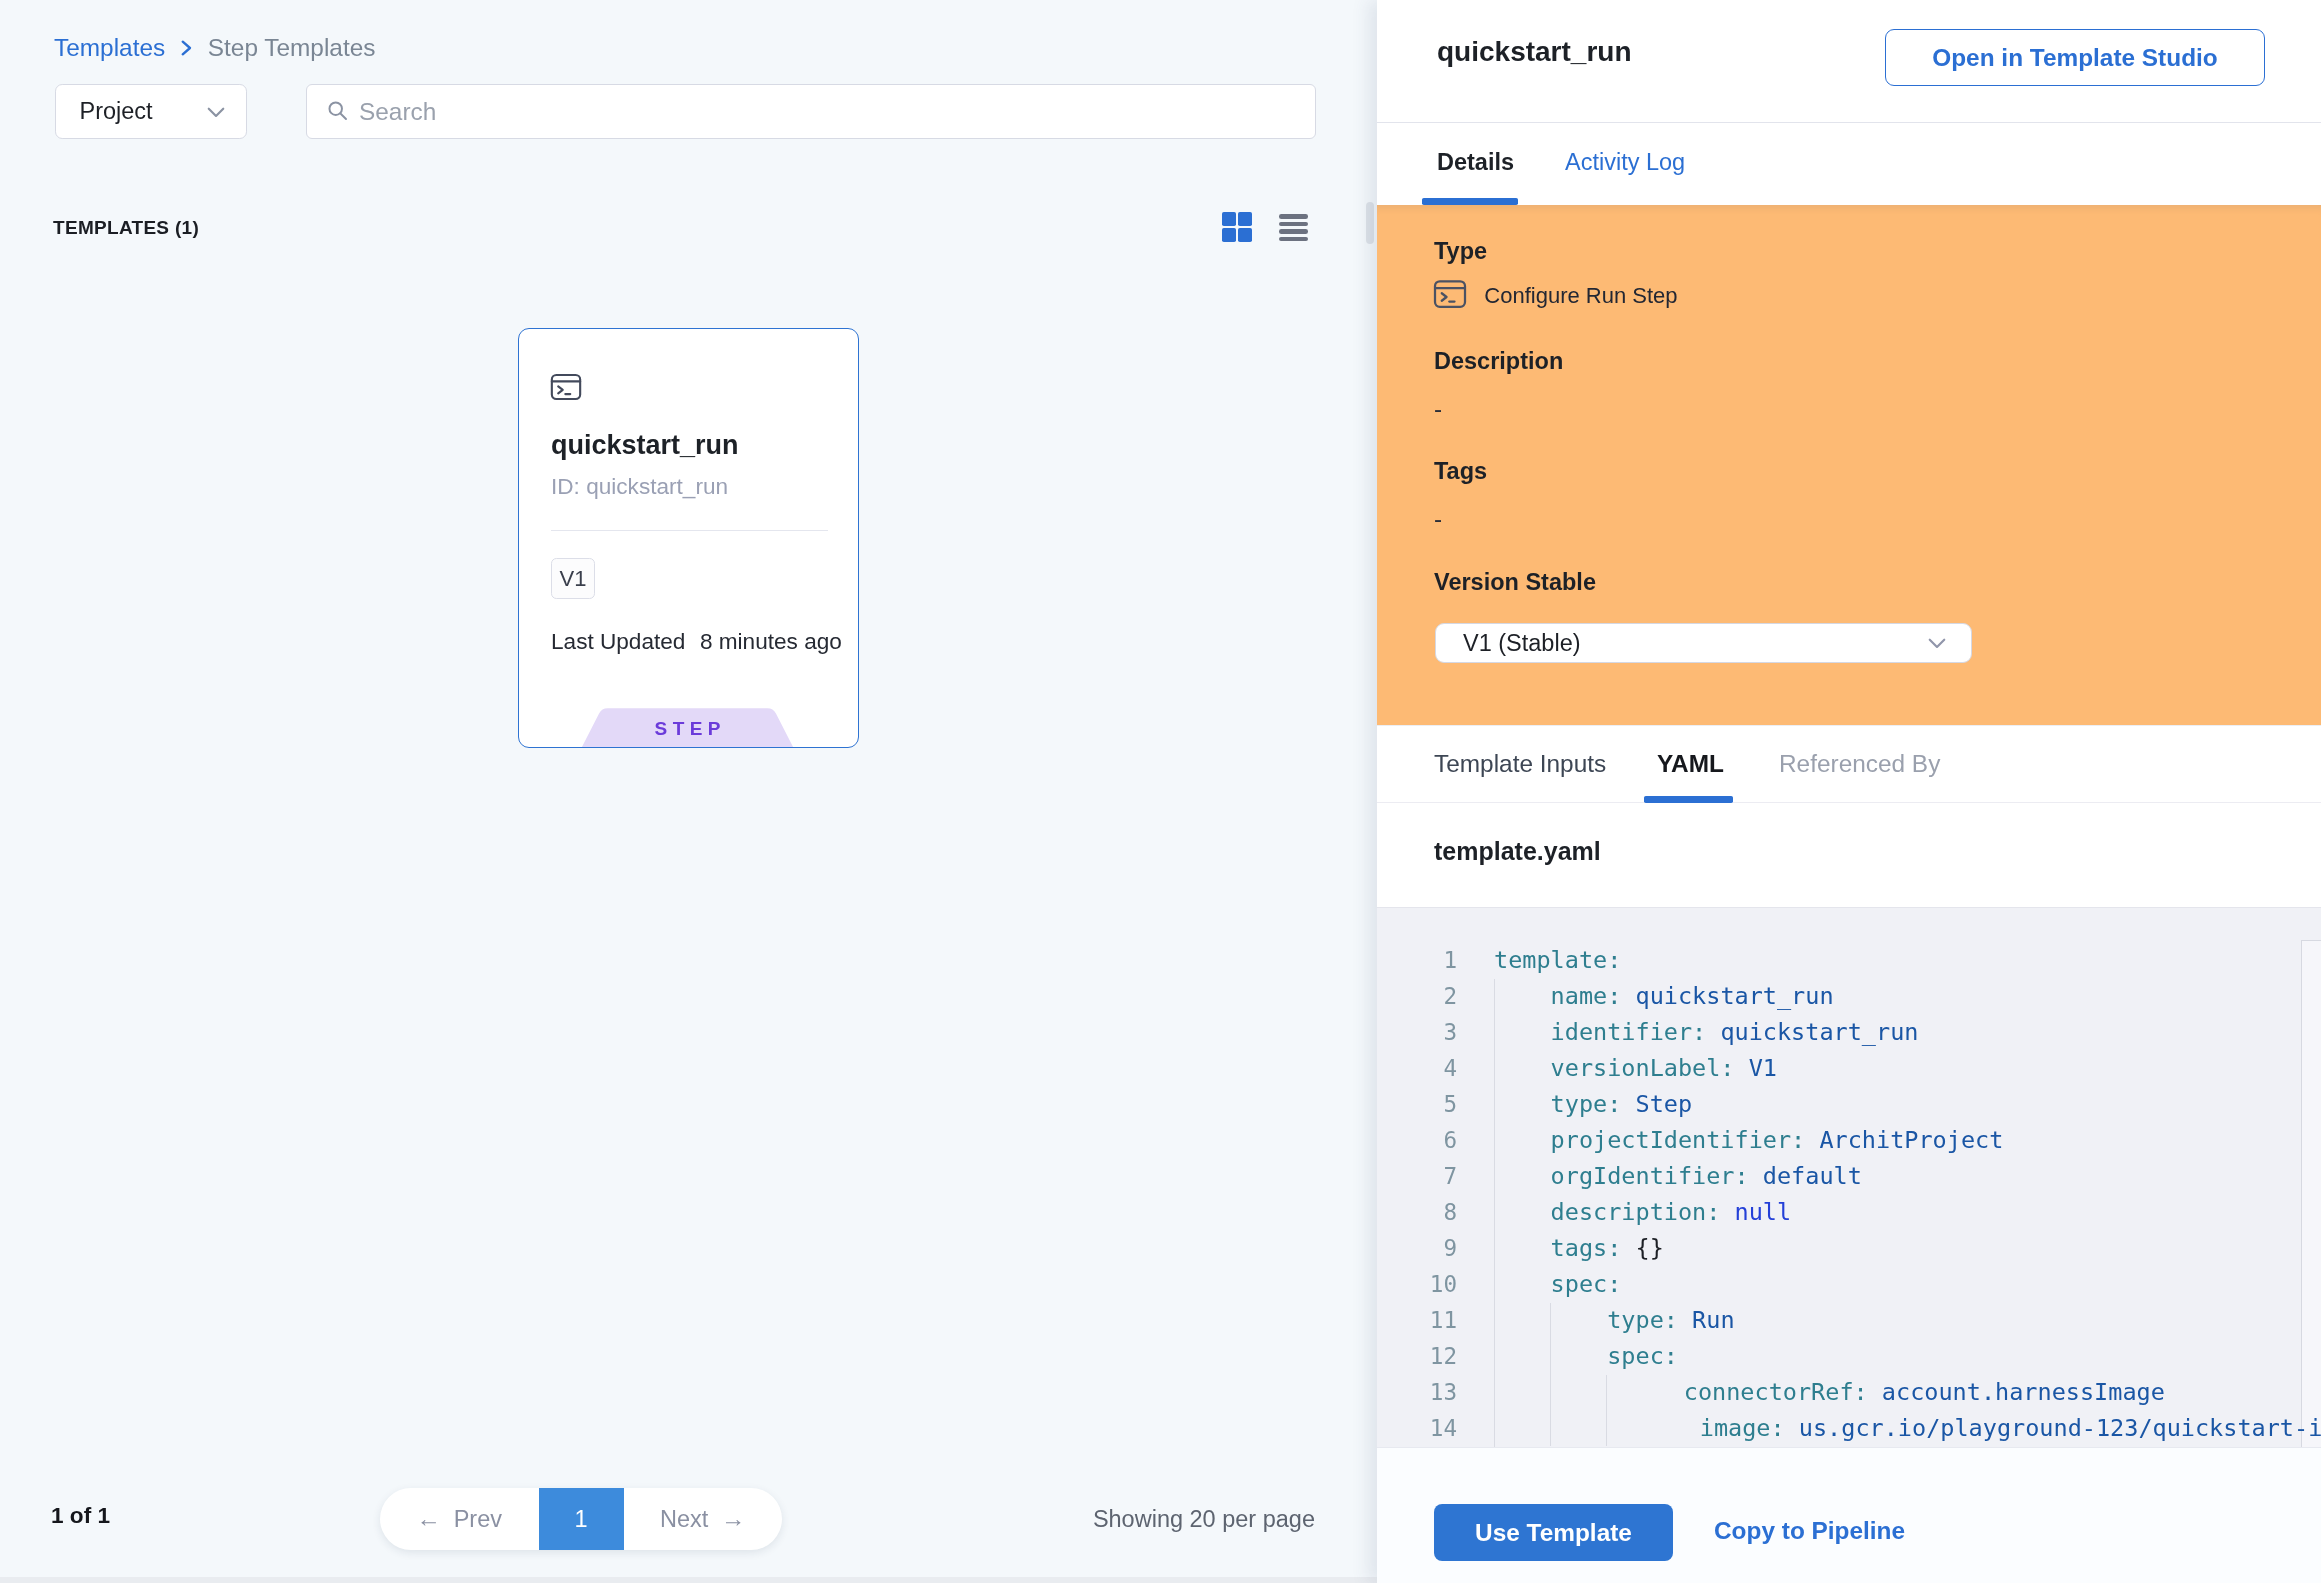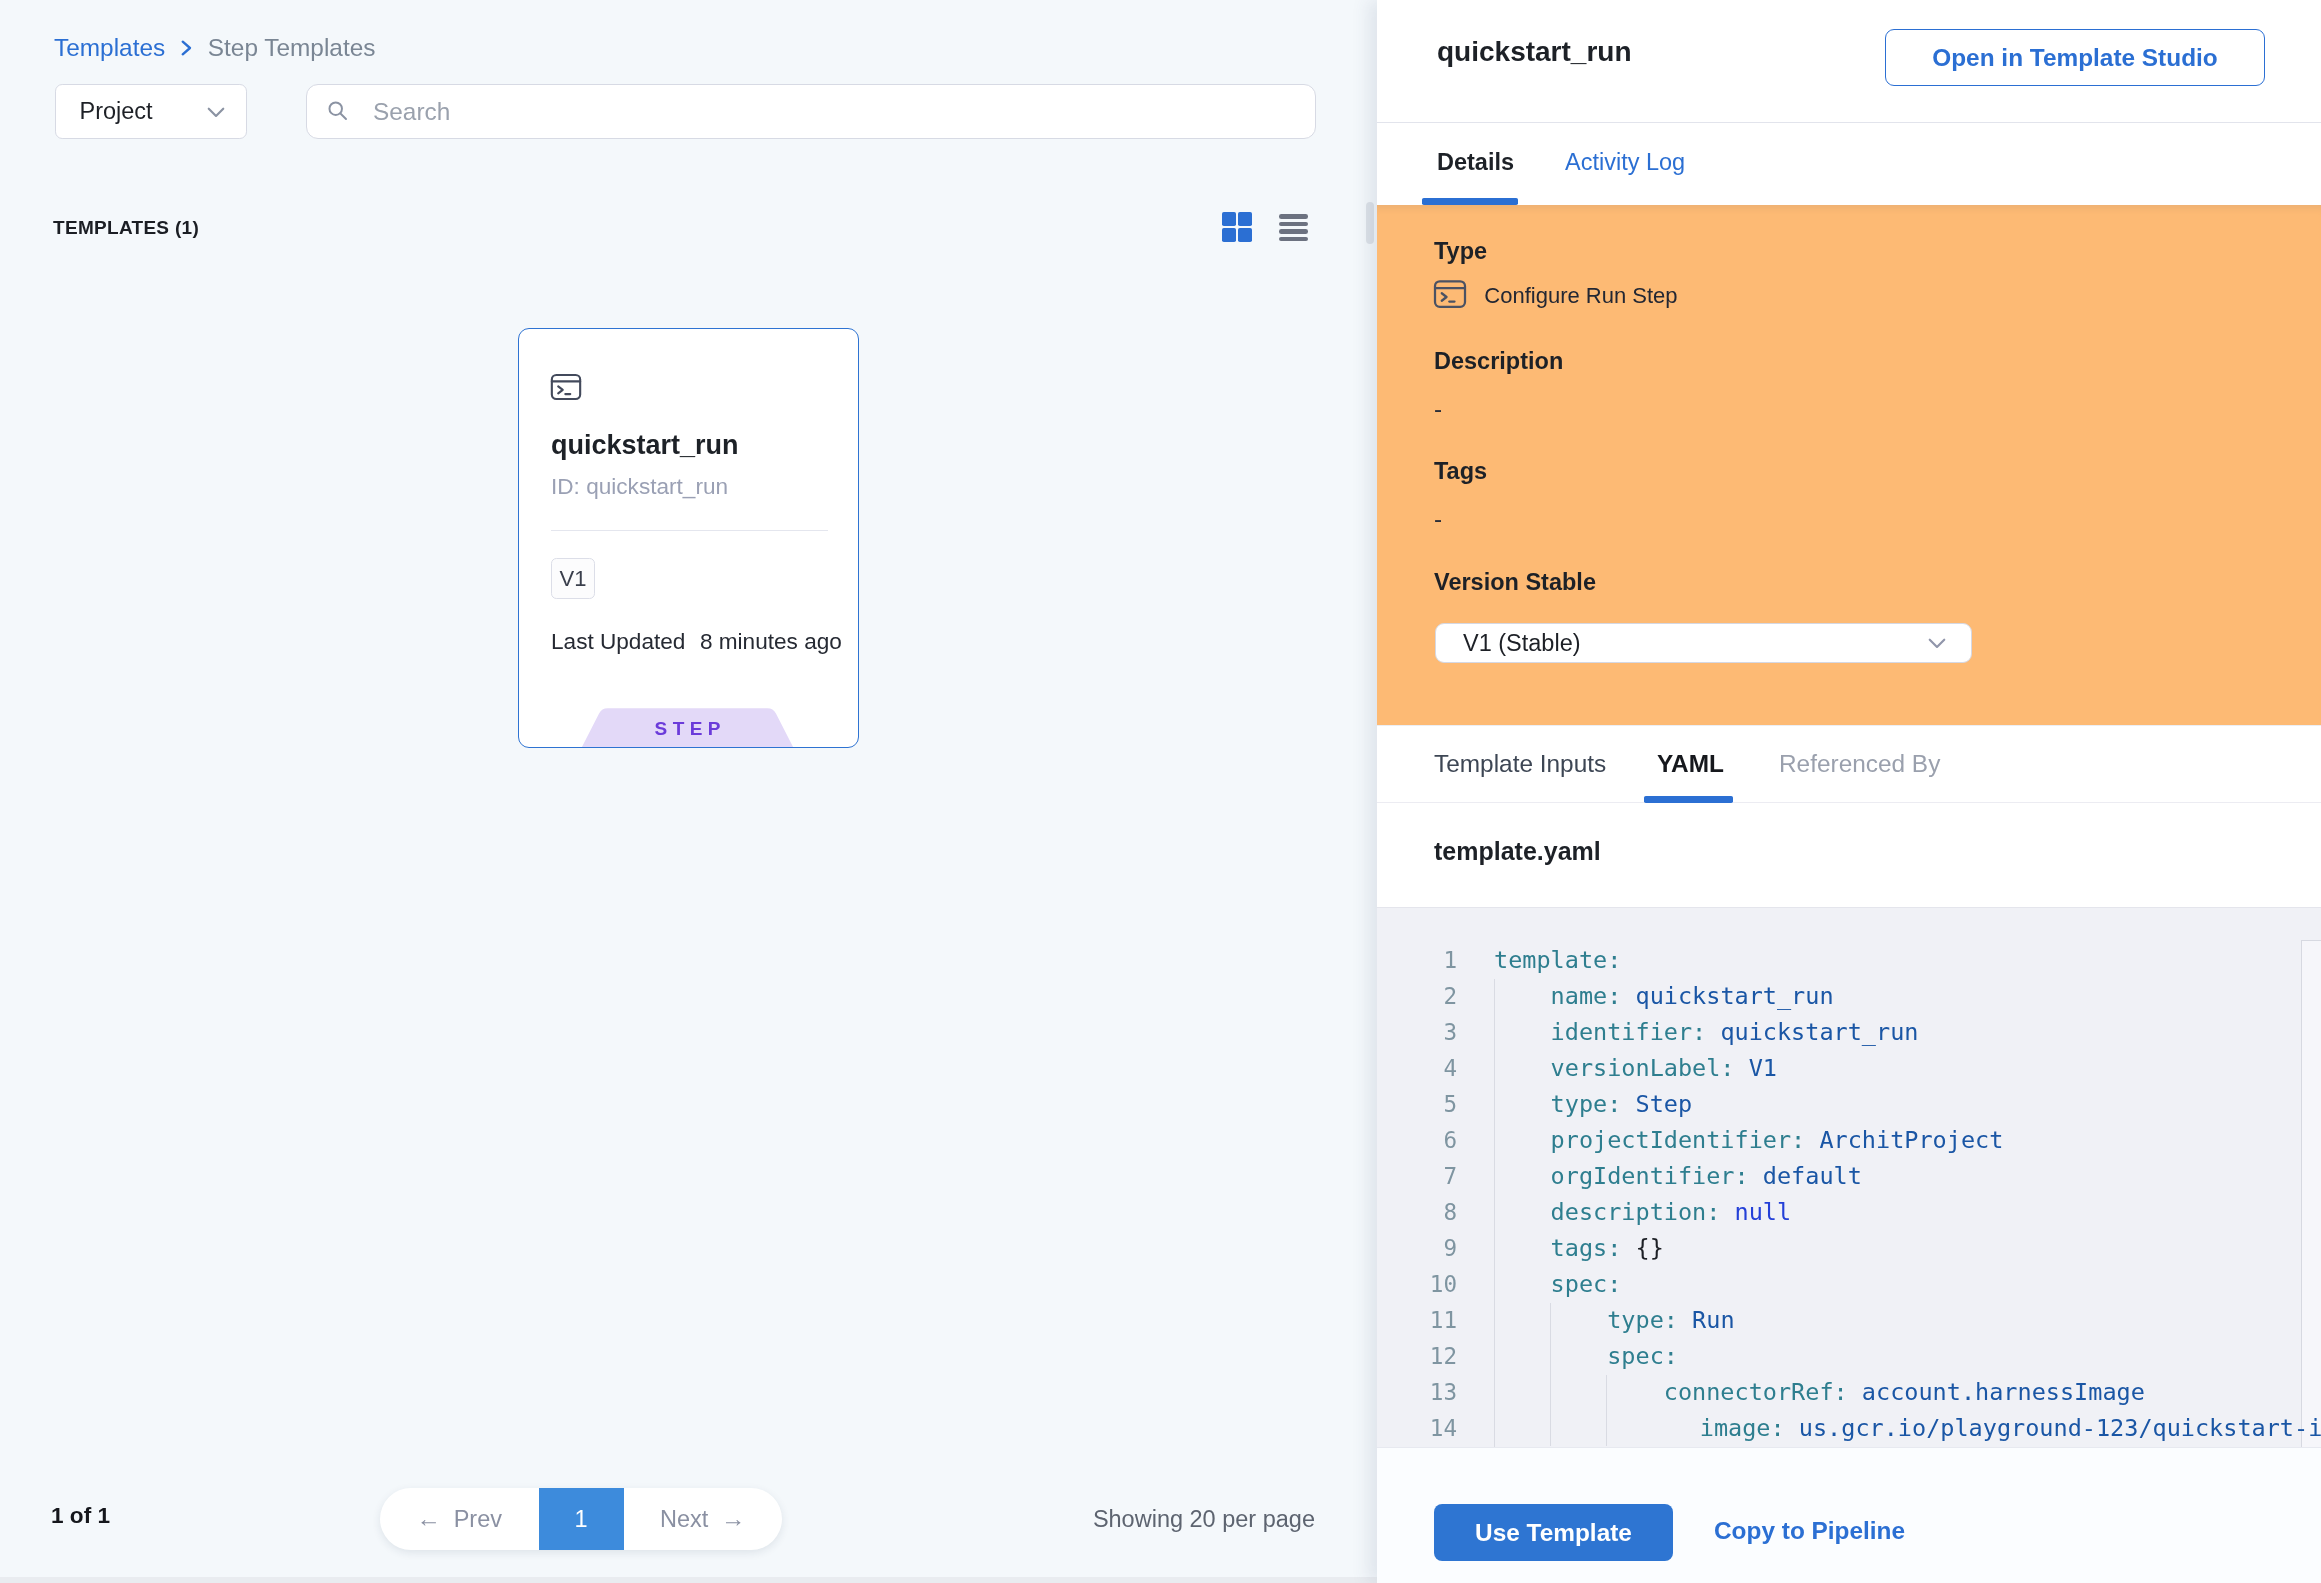--- a/index.html
+++ b/index.html
@@ -13,21 +13,21 @@
   .breadcrumb { position:absolute; left:54px; top:34px; display:flex; align-items:center; gap:14.5px; font-size:24.4px; }
   .bc-root { color:#2b6fd3; cursor:pointer; }
   .bc-sep { display:flex; align-items:center; }
   .bc-cur { color:#7a8694; }
 
   .filter-select { position:absolute; left:55px; top:84px; width:192px; height:55px; background:#fff;
     border:0.9px solid #d7dae4; border-radius:7.2px; display:flex; align-items:center; justify-content:space-between;
     padding:0 20px 0 23.5px; font-size:23.5px; color:#1d2026; cursor:pointer; }
 
   .search-box { position:absolute; left:306px; top:84px; width:1010px; height:55px; background:#fff;
-    border:0.9px solid #d7dae4; border-radius:12px; display:flex; align-items:center; gap:21px; padding:0 18px; }
+    border:0.9px solid #d7dae4; border-radius:6px; display:flex; align-items:center; gap:7px; padding:0 18px; }
   .search-box input { border:none; outline:none; background:transparent; flex:1; font-size:24.4px;
     font-family:"Liberation Sans", sans-serif; color:#1d2026; }
   .search-box input::placeholder { color:#9aa1ad; }
 
   .sec-title { position:absolute; left:53px; top:217px; font-size:19px; font-weight:700; color:#1b1e24; letter-spacing:0.3px; }
 
   .grid-btn { position:absolute; left:1222px; top:212px; width:30px; height:30px; display:grid;
     grid-template-columns:13.6px 13.6px; grid-template-rows:13.6px 13.6px; gap:2.7px; cursor:pointer; }
   .grid-btn span { background:#2b6fd3; border-radius:1.8px; }
   .list-btn { position:absolute; left:1279px; top:214px; width:29px; height:27px; display:flex;
@@ -308,21 +308,21 @@
           <div class="code-line">
             <span class="ln">11</span>
             <span class="code"><span style="color: rgb(46, 126, 143);">        type:</span><span style="color: rgb(26, 86, 165);"> Run</span></span>
           </div>
           <div class="code-line">
             <span class="ln">12</span>
             <span class="code"><span style="color: rgb(46, 126, 143);">        spec:</span></span>
           </div>
           <div class="code-line">
             <span class="ln">13</span>
-            <span class="code"><span style="color: rgb(46, 126, 143);">            connectorRef:</span><span style="color: rgb(26, 86, 165);"> account.harnessImage</span></span>
+            <span class="code"><span style="color: rgb(46, 126, 143); padding-left: 20px;">            connectorRef:</span><span style="color: rgb(26, 86, 165);"> account.harnessImage</span></span>
           </div>
           <div class="code-line">
             <span class="ln">14</span>
             <span class="code"><span style="color: rgb(46, 126, 143); padding-left: 36px;">            image:</span><span style="color: rgb(26, 86, 165);"> us.gcr.io/playground-123/quickstart-image</span></span>
           </div>
         </div>
     </div>
 
     <div class="rp-footer">
       <button class="use-btn">Use Template</button>

